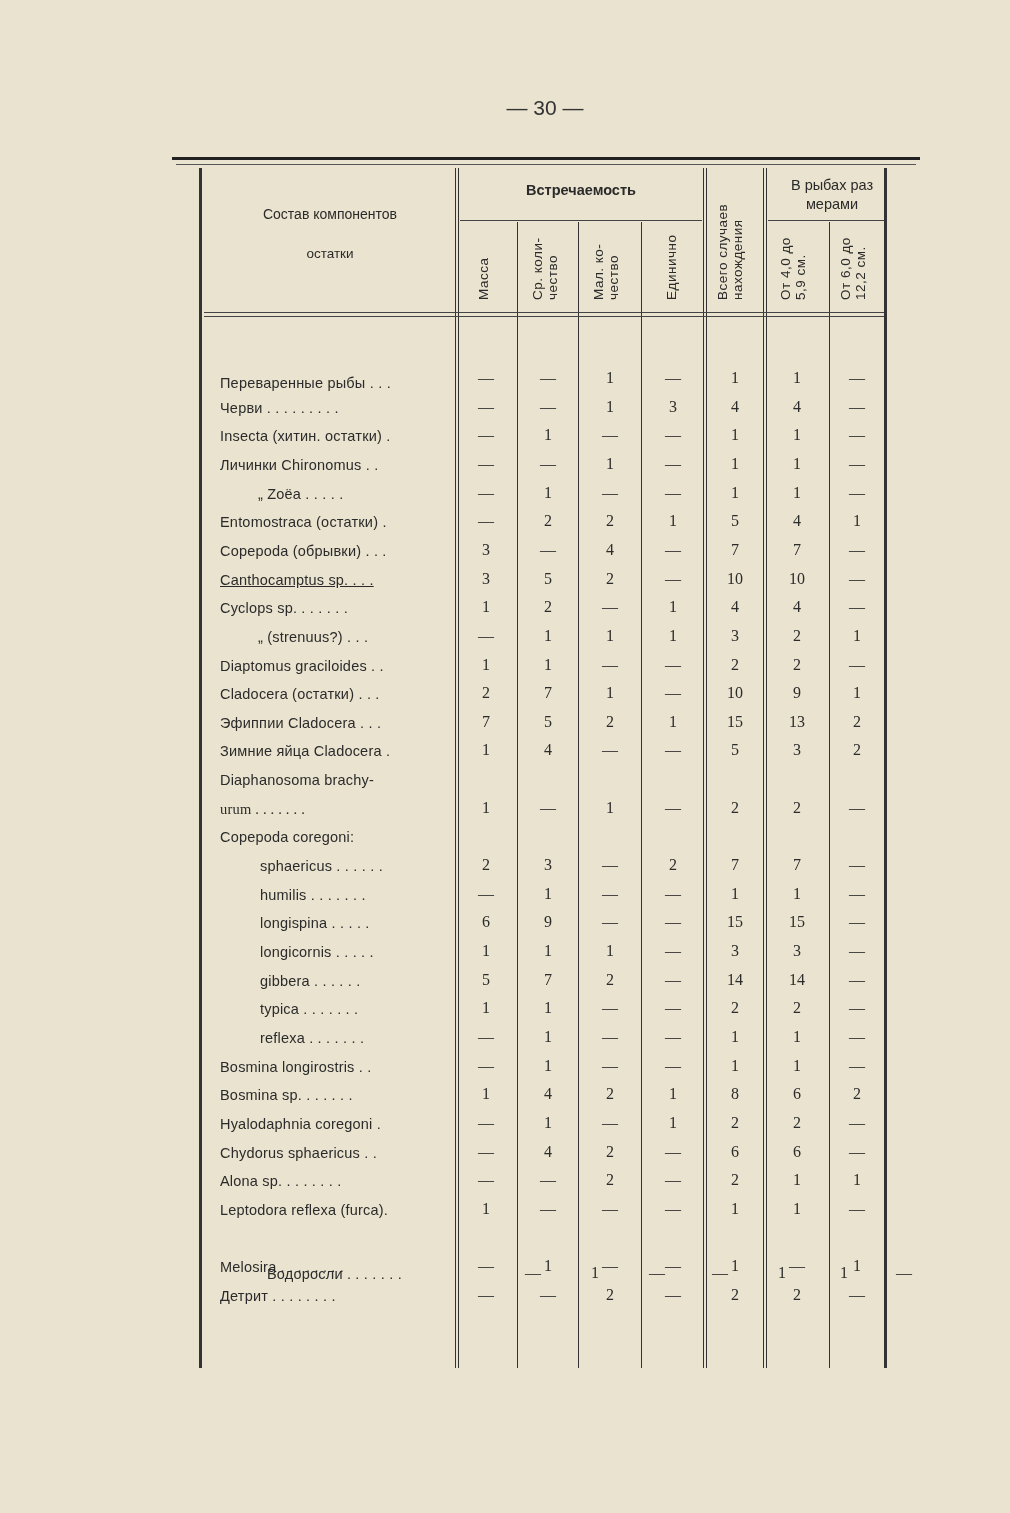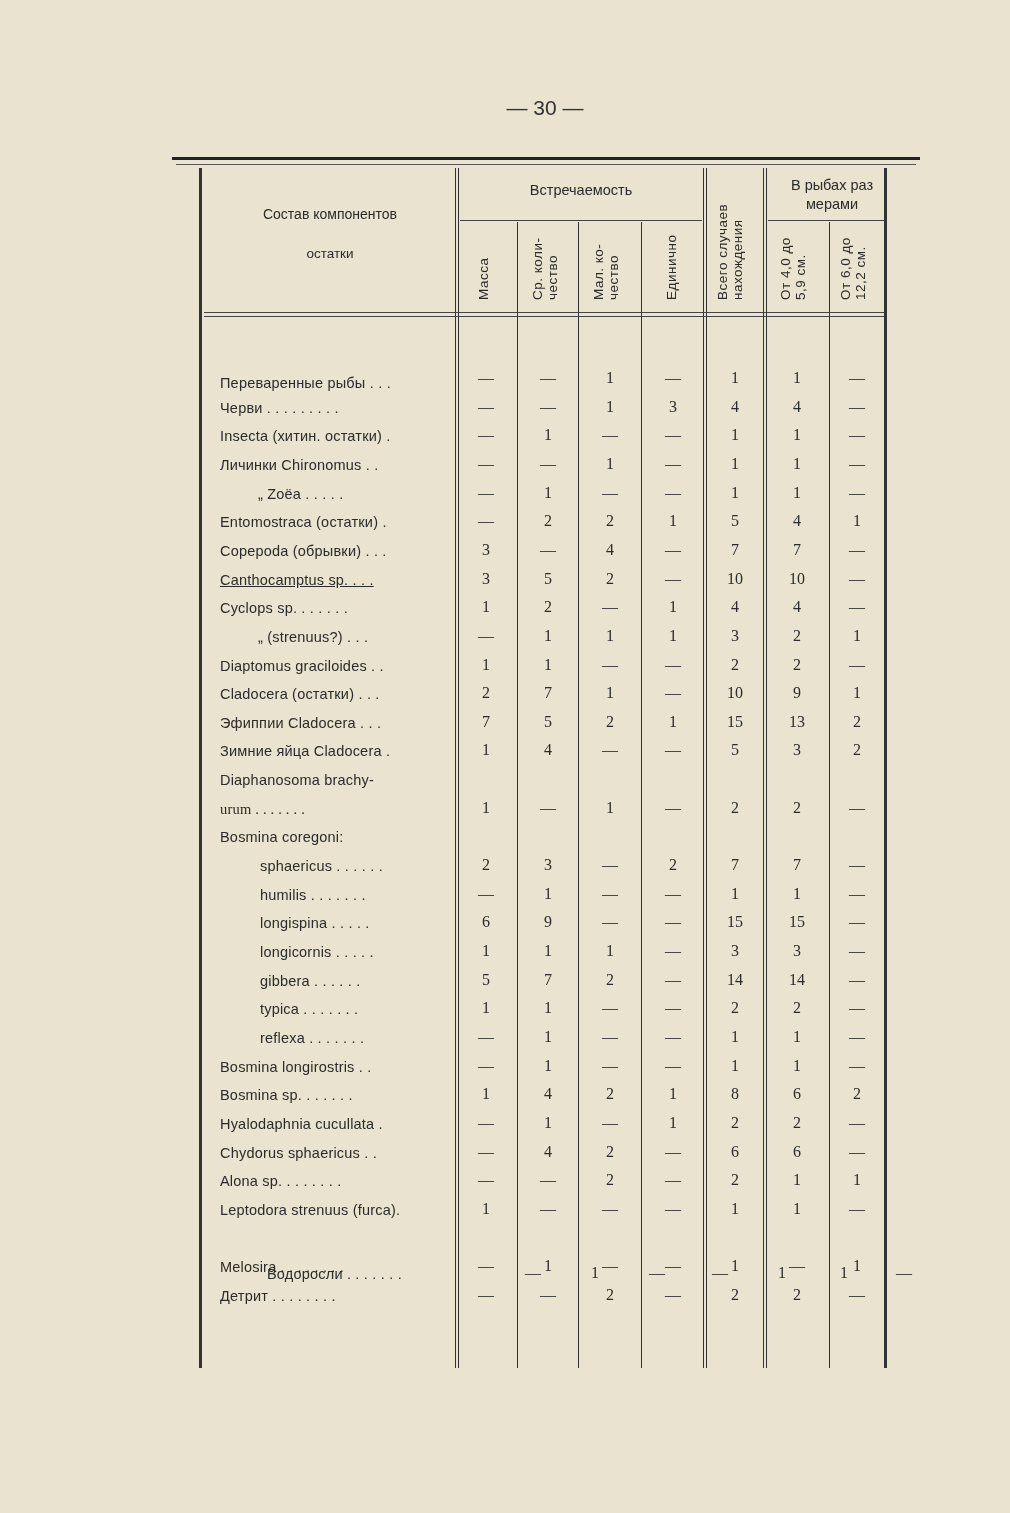--- a/index.html
+++ b/index.html
@@ -46,21 +46,21 @@
 
 <div class="page-number">— 30 —</div>
 
 <div class="rule-top"></div>
 <div class="rule-top2"></div>
 
 <div id="table">
 
   <div class="hdr" style="left:205px; top:206px; width:250px;">Состав компонентов</div>
   <div class="hdr" style="left:205px; top:246px; width:250px; font-size:13.5px;">остатки</div>
-  <div class="hdr" style="left:458px; top:182px; width:246px; font-size:14.5px;">Встречаемость</div>
+  <div class="hdr" style="left:458px; top:182px; width:246px; font-size:14.5px;font-weight:bold;">Встречаемость</div>
   <div class="hdr" id="fishgrp" style="left:768px; top:176px; width:128px; font-size:14.5px; line-height:19px;">
       <div>В рыбах раз</div>
       <div>мерами</div>
     </div>
   <div id="rotated">
       <div class="rot" style="left: 476px; top: 300px;">
         <div>Масса</div>
       </div>
       <div class="rot" style="left: 530px; top: 300px;">
         <div>Ср. коли-</div>
@@ -259,21 +259,21 @@
       <div class="name" style="left: 220px; top: 4px; font-family: Liberation Serif, serif;">urum . . . . . . .</div>
       <div class="cell" style="left: 461px; top: 2px;">1</div>
       <div class="cell" style="left: 523px; top: 2px;">—</div>
       <div class="cell" style="left: 585px; top: 2px;">1</div>
       <div class="cell" style="left: 648px; top: 2px;">—</div>
       <div class="cell" style="left: 710px; top: 2px;">2</div>
       <div class="cell" style="left: 772px; top: 2px;">2</div>
       <div class="cell" style="left: 832px; top: 2px;">—</div>
     </div>
     <div class="row" style="top: 825.4px;">
-      <div class="name" style="left: 220px; top: 4px;">Bosmina coregoni:</div>
+      <div class="name" style="left: 220px; top: 4px;">Copepoda coregoni:</div>
       <div class="cell" style="left: 461px; top: 2px;"></div>
       <div class="cell" style="left: 523px; top: 2px;"></div>
       <div class="cell" style="left: 585px; top: 2px;"></div>
       <div class="cell" style="left: 648px; top: 2px;"></div>
       <div class="cell" style="left: 710px; top: 2px;"></div>
       <div class="cell" style="left: 772px; top: 2px;"></div>
       <div class="cell" style="left: 832px; top: 2px;"></div>
     </div>
     <div class="row" style="top: 854.05px;">
       <div class="name" style="left: 260px; top: 4px;">sphaericus . . . . . .</div>
@@ -359,21 +359,21 @@
       <div class="name" style="left: 220px; top: 4px;">Bosmina sp. . . . . . .</div>
       <div class="cell" style="left: 461px; top: 2px;">1</div>
       <div class="cell" style="left: 523px; top: 2px;">4</div>
       <div class="cell" style="left: 585px; top: 2px;">2</div>
       <div class="cell" style="left: 648px; top: 2px;">1</div>
       <div class="cell" style="left: 710px; top: 2px;">8</div>
       <div class="cell" style="left: 772px; top: 2px;">6</div>
       <div class="cell" style="left: 832px; top: 2px;">2</div>
     </div>
     <div class="row" style="top: 1111.9px;">
-      <div class="name" style="left: 220px; top: 4px;">Hyalodaphnia cucullata .</div>
+      <div class="name" style="left: 220px; top: 4px;">Hyalodaphnia coregoni .</div>
       <div class="cell" style="left: 461px; top: 2px;">—</div>
       <div class="cell" style="left: 523px; top: 2px;">1</div>
       <div class="cell" style="left: 585px; top: 2px;">—</div>
       <div class="cell" style="left: 648px; top: 2px;">1</div>
       <div class="cell" style="left: 710px; top: 2px;">2</div>
       <div class="cell" style="left: 772px; top: 2px;">2</div>
       <div class="cell" style="left: 832px; top: 2px;">—</div>
     </div>
     <div class="row" style="top: 1140.55px;">
       <div class="name" style="left: 220px; top: 4px;">Chydorus sphaericus . .</div>
@@ -389,21 +389,21 @@
       <div class="name" style="left: 220px; top: 4px;">Alona sp. . . . . . . .</div>
       <div class="cell" style="left: 461px; top: 2px;">—</div>
       <div class="cell" style="left: 523px; top: 2px;">—</div>
       <div class="cell" style="left: 585px; top: 2px;">2</div>
       <div class="cell" style="left: 648px; top: 2px;">—</div>
       <div class="cell" style="left: 710px; top: 2px;">2</div>
       <div class="cell" style="left: 772px; top: 2px;">1</div>
       <div class="cell" style="left: 832px; top: 2px;">1</div>
     </div>
     <div class="row" style="top: 1197.85px;">
-      <div class="name" style="left: 220px; top: 4px;">Leptodora strenuus (furca).</div>
+      <div class="name" style="left: 220px; top: 4px;">Leptodora reflexa (furca).</div>
       <div class="cell" style="left: 461px; top: 2px;">1</div>
       <div class="cell" style="left: 523px; top: 2px;">—</div>
       <div class="cell" style="left: 585px; top: 2px;">—</div>
       <div class="cell" style="left: 648px; top: 2px;">—</div>
       <div class="cell" style="left: 710px; top: 2px;">1</div>
       <div class="cell" style="left: 772px; top: 2px;">1</div>
       <div class="cell" style="left: 832px; top: 2px;">—</div>
     </div>
     <div class="row" style="top: 1262px; margin-left: 47px;">
       <div class="name" style="left: 220px; top: 4px;">Водоросли . . . . . . .</div>

